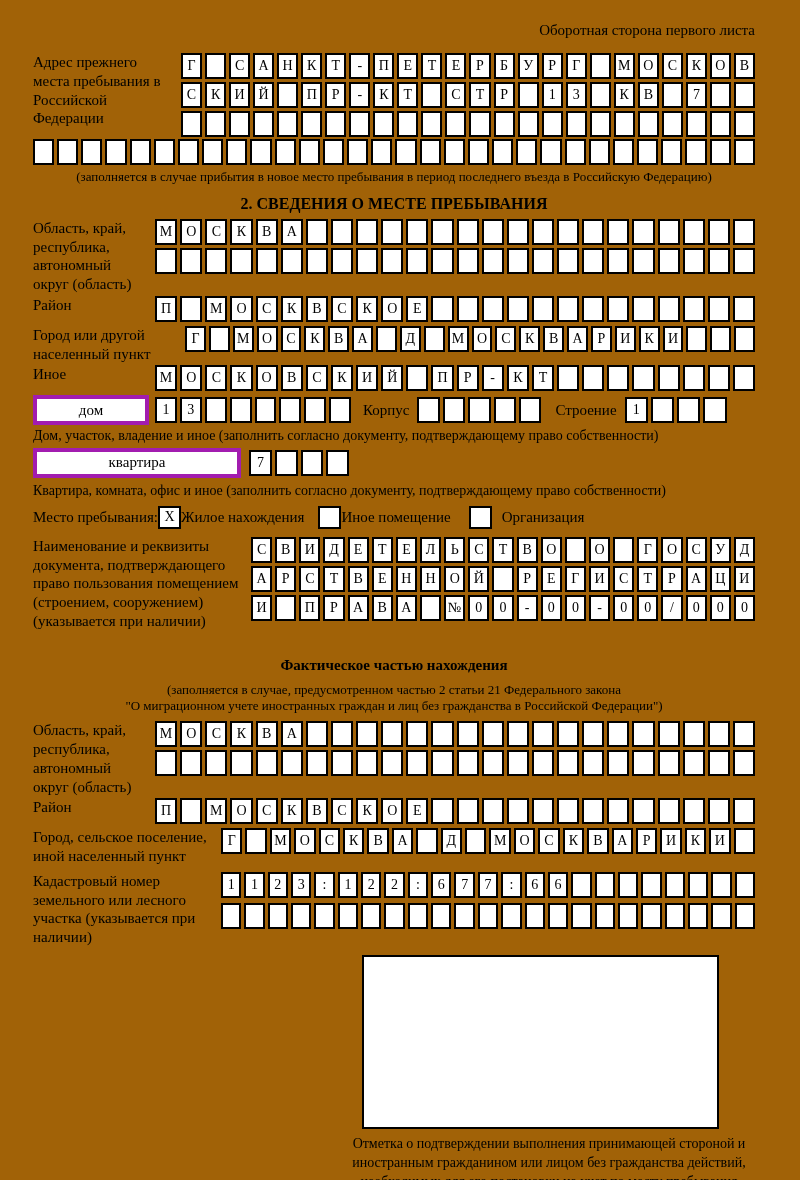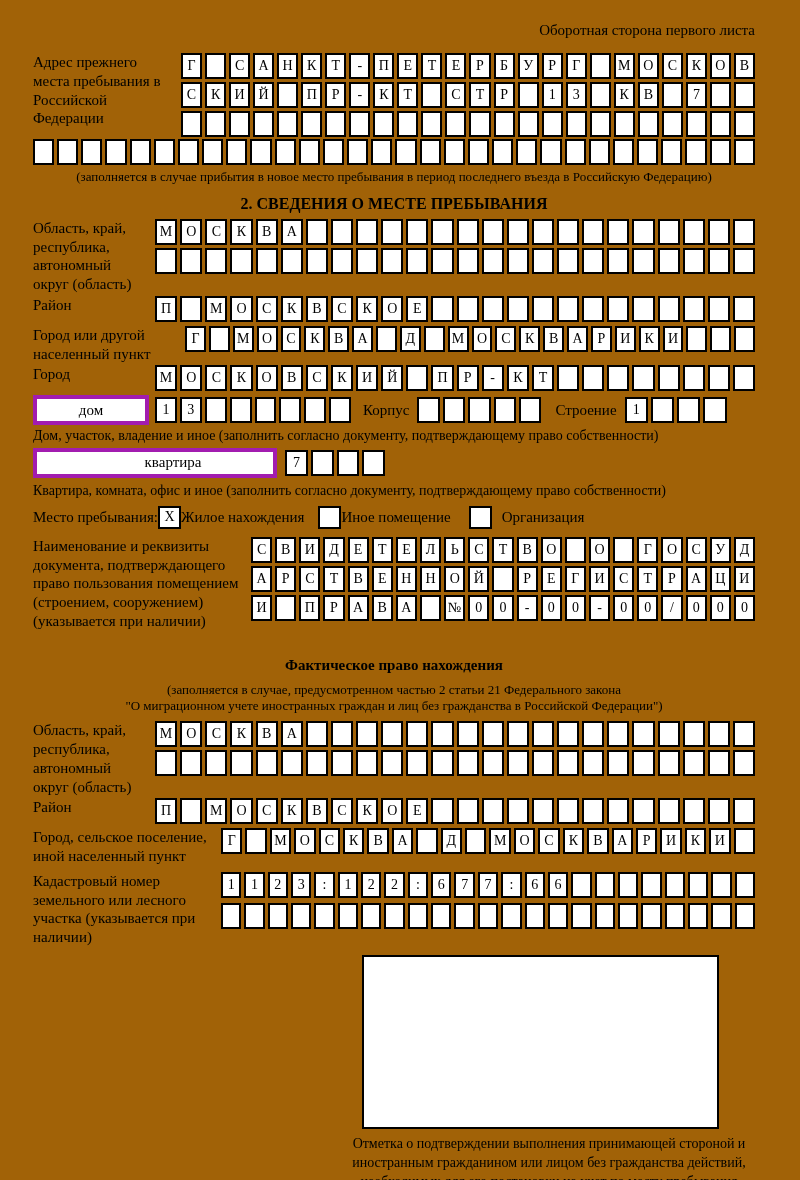--- a/index.html
+++ b/index.html
@@ -279,21 +279,21 @@
           <span class="cell">К</span>
           <span class="cell">И</span>
           <span class="cell"></span>
           <span class="cell"></span>
           <span class="cell"></span>
         </div>
       </div>
   </div>
 
   <div class="frow mt2">
-    <div class="lbl w122">Город</div>
+    <div class="lbl w122">Иное</div>
     <div class="grids">
         <div class="cellrow" style="grid-template-columns: repeat(24, 1fr);">
           <span class="cell">М</span>
           <span class="cell">О</span>
           <span class="cell">С</span>
           <span class="cell">К</span>
           <span class="cell">О</span>
           <span class="cell">В</span>
           <span class="cell">С</span>
           <span class="cell">К</span>
@@ -341,21 +341,21 @@
     <div class="cellrow" style="width: 102px; grid-template-columns: repeat(4, 1fr);">
         <span class="cell">1</span>
         <span class="cell"></span>
         <span class="cell"></span>
         <span class="cell"></span>
       </div>
   </div>
   <div class="note mt2" style="font-size:14px;">Дом, участок, владение и иное (заполнить согласно документу, подтверждающему право собственности)</div>
 
   <div class="frow mt2" style="align-items:center;">
-    <div class="widebox" style="width:200px;padding-left:36px;">квартира</div>
+    <div class="widebox" style="width:200px;">квартира</div>
     <div class="cellrow" style="width: 100px; margin-left: 8px; grid-template-columns: repeat(4, 1fr);">
         <span class="cell">7</span>
         <span class="cell"></span>
         <span class="cell"></span>
         <span class="cell"></span>
       </div>
   </div>
   <div class="note mt4" style="font-size:14px;">Квартира, комната, офис и иное (заполнить согласно документу, подтверждающему право собственности)</div>
 
   <div class="frow mt6" style="align-items:center;gap:0;">
@@ -436,21 +436,21 @@
           <span class="cell">0</span>
           <span class="cell">0</span>
           <span class="cell">/</span>
           <span class="cell">0</span>
           <span class="cell">0</span>
           <span class="cell">0</span>
         </div>
     </div>
   </div>
 
-  <div class="sub-title" style="margin-top:26px;">Фактическое право нахождения</div>
+  <div class="sub-title" style="margin-top:26px;">Фактическое частью нахождения</div>
   <div class="note center mt8">(заполняется в случае, предусмотренном частью 2 статьи 21 Федерального закона</div>
   <div class="note center">"О миграционном учете иностранных граждан и лиц без гражданства в Российской Федерации")</div>
 
   <div class="frow mt6">
     <div class="lbl w122">Область, край, республика, автономный округ (область)</div>
     <div class="grids">
       <div class="cellrow" style="grid-template-columns: repeat(24, 1fr);">
           <span class="cell">М</span>
           <span class="cell">О</span>
           <span class="cell">С</span>

